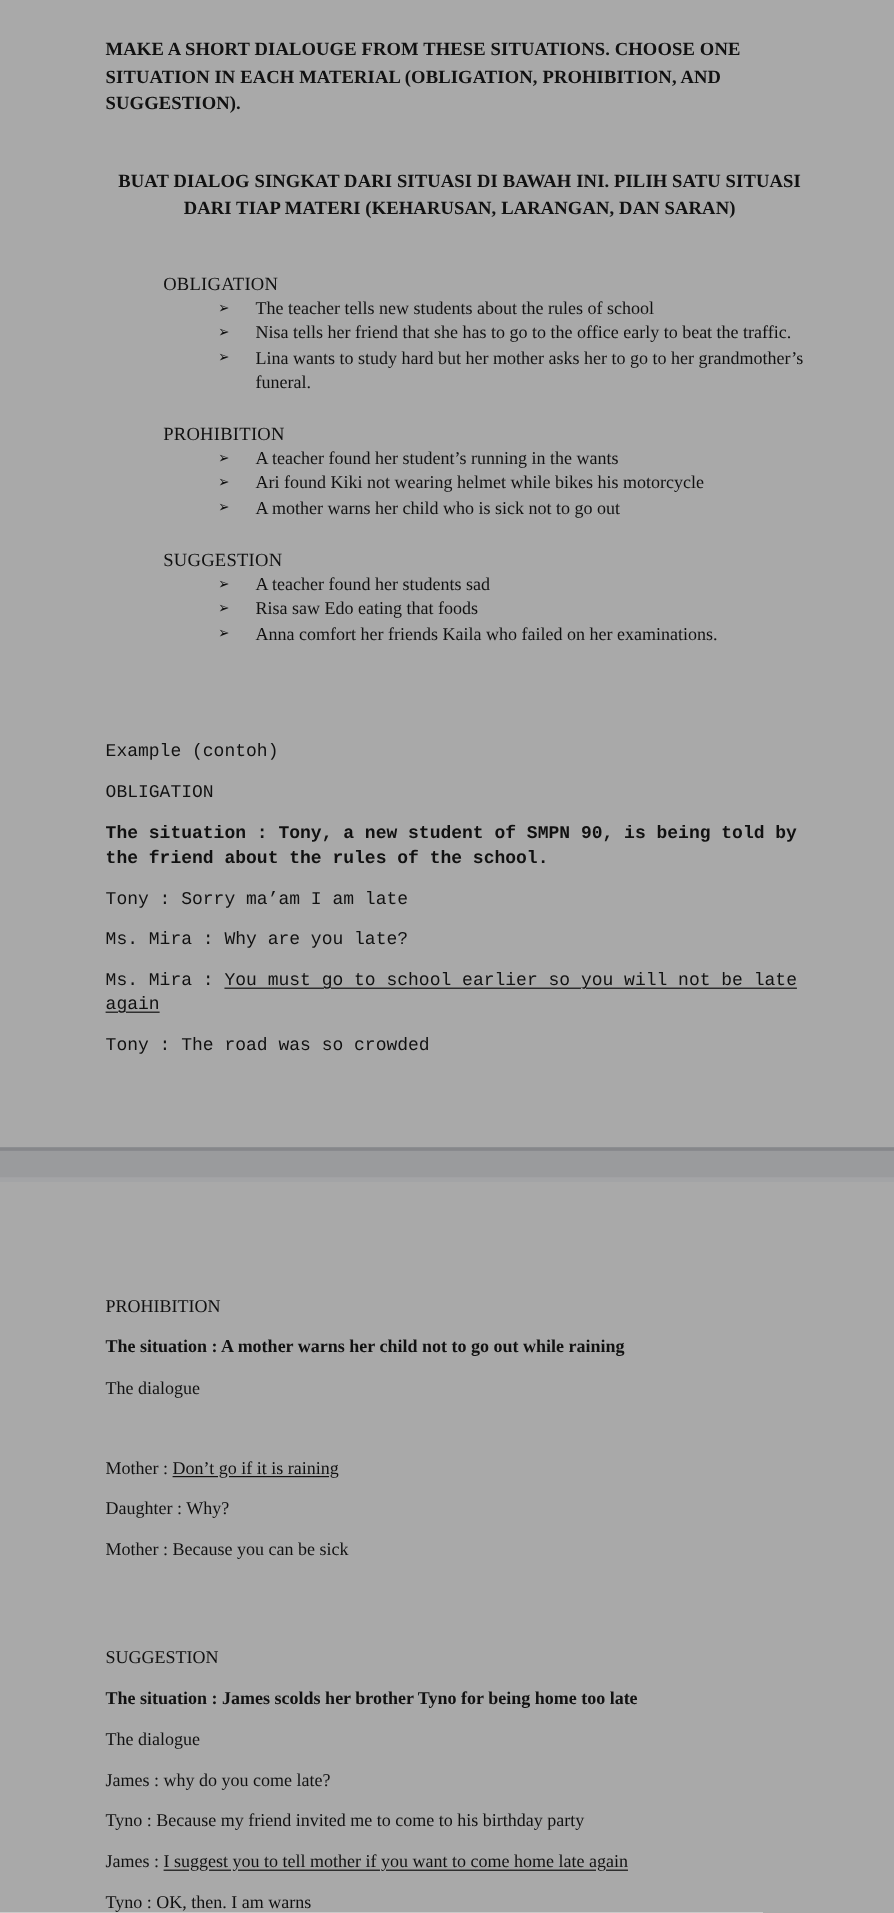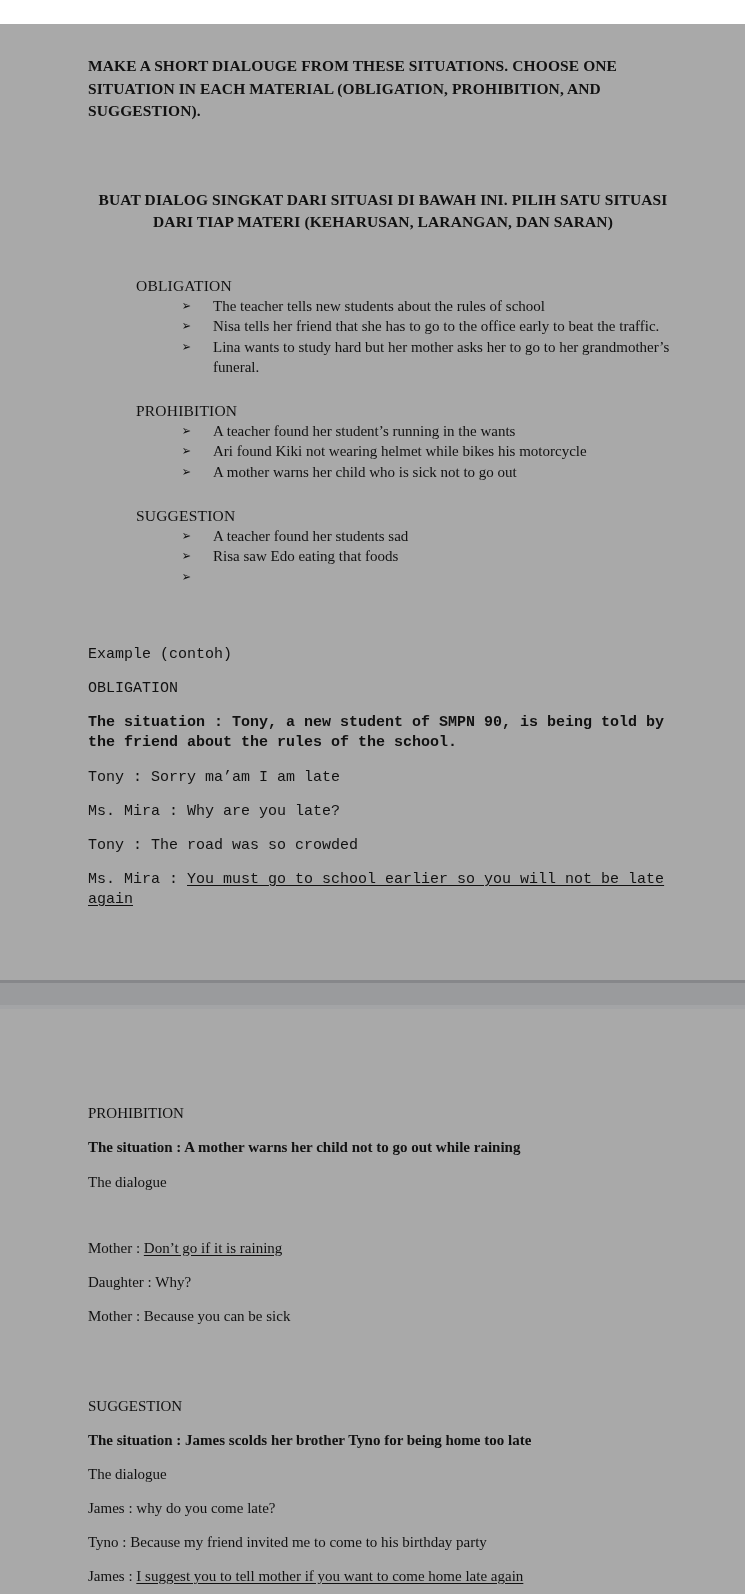--- a/index.html
+++ b/index.html
@@ -58,21 +58,20 @@
     padding-right: 60px;
   }
 
   
   .heading-block {
     font-weight: bold;
     font-size: 15.5px;
     line-height: 22.5px;
     letter-spacing: 0.1px;
     max-width: 580px;
-    margin-top: 24px;
   }
   .heading-1 { padding-top: 31px; }
   .heading-2 { padding-top: 42px; max-width: 590px; text-align: center; }
 
   .sections {
     padding-top: 41px;
     padding-left: 48px;
   }
   .section { margin-bottom: 3px; }
   .section-title {
@@ -155,34 +154,34 @@
           </ul>
         </div>
 
         <div class="section-gap"></div>
 
         <div class="section">
           <div class="section-title">SUGGESTION</div>
           <ul class="bullets">
             <li><span class="bullet-glyph">➢</span><span>A teacher found her students sad</span></li>
             <li><span class="bullet-glyph">➢</span><span>Risa saw Edo eating that foods</span></li>
-            <li><span class="bullet-glyph">➢</span></li>
+            <li><span class="bullet-glyph">➢</span><span>Anna comfort her friends Kaila who failed on her examinations.</span></li>
           </ul>
         </div>
       </div>
 
       <div class="example-area">
         <p class="para">Example (contoh)</p>
         <p class="para">OBLIGATION</p>
         <p class="para bold">The situation : Tony, a new student of SMPN 90,  is being told by the friend about the rules of the school.</p>
 
         <p class="para"><span>Tony : </span><span>Sorry ma’am I am late</span></p>
         <p class="para"><span>Ms. Mira : </span><span>Why are you late?</span></p>
+        <p class="para"><span>Ms. Mira : </span><span class="ul-seg">You must go to school earlier so you will not be late again</span></p>
         <p class="para"><span>Tony : </span><span>The road was so crowded</span></p>
-        <p class="para"><span>Ms. Mira : </span><span class="ul-seg">You must go to school earlier so you will not be late again</span></p>
       </div>
 
     </div>
   </div>
 
   <div class="page-gap"></div>
 
   <div class="page page-two">
     <div class="content p2-top">
 

